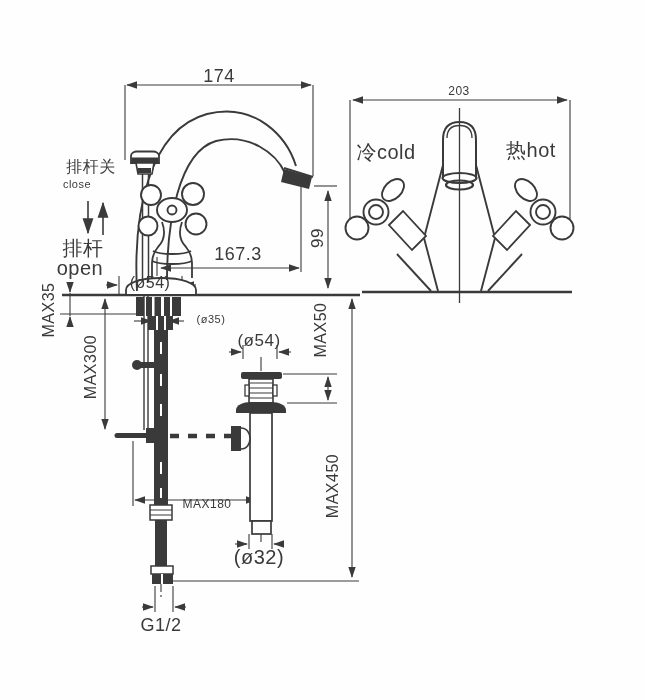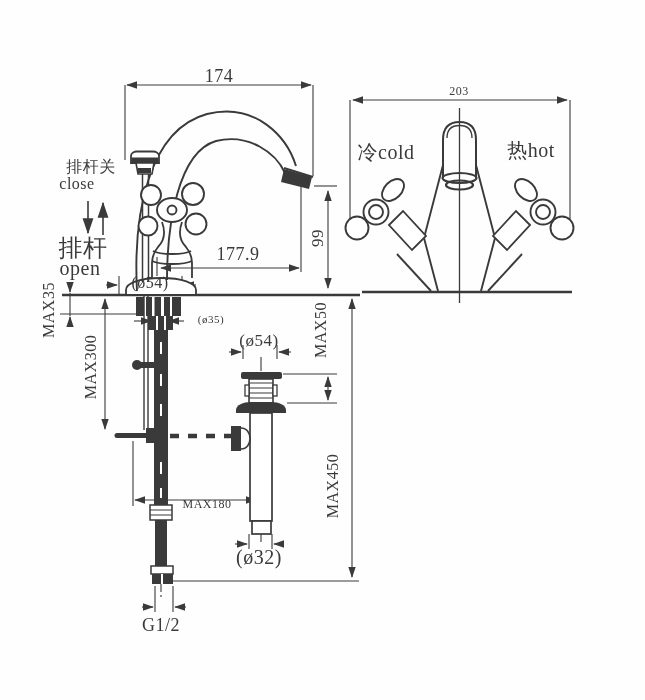--- a/index.html
+++ b/index.html
@@ -1,18 +1,18 @@
 <!DOCTYPE html>
 <html><head>
 <meta charset="utf-8">
 <style>
   html,body{margin:0;padding:0;background:#fff;}
   #stage{
     position:relative;width:645px;height:700px;background:#fffefe;
-    font-family:Liberation Serif, serif;overflow:hidden;
+    font-family:Liberation Sans, sans-serif;overflow:hidden;
   }
   #art{position:absolute;left:0;top:0;}
   .lbl{
     position:absolute;color:#3a3a3a;white-space:nowrap;line-height:1;
     transform:translate(-50%,-50%);letter-spacing:0.5px;
   }
   .rot{transform:translate(-50%,-50%) rotate(-90deg);}
 </style>
 </head>
 <body>
@@ -198,32 +198,32 @@
         <circle cx="562" cy="228" r="11.5"></circle>
         <ellipse cx="526" cy="190" rx="8.5" ry="13" transform="rotate(-45 526 190)"></ellipse>
         <circle cx="543" cy="212" r="12.5"></circle>
         <circle cx="543" cy="212" r="7"></circle>
       </g>
       <path d="M362,292 H572" stroke="#3a3a3a" stroke-width="2.4" fill="none"></path>
     </g>
   </svg>
 
   <span class="lbl" style="left:219px;top:76px;font-size:18px">174</span>
-  <span class="lbl" style="left:238px;top:254px;font-size:18px">177.9</span>
+  <span class="lbl" style="left:238px;top:254px;font-size:18px">167.3</span>
   <span class="lbl rot" style="left:317px;top:238px;font-size:17px">99</span>
   <span class="lbl" style="left:150px;top:283px;font-size:16px">(ø54)</span>
   <span class="lbl" style="left:211px;top:319px;font-size:11px">(ø35)</span>
   <span class="lbl rot" style="left:49px;top:310px;font-size:16px">MAX35</span>
   <span class="lbl rot" style="left:91px;top:367px;font-size:16px">MAX300</span>
   <span class="lbl" style="left:207px;top:504px;font-size:12px">MAX180</span>
   <span class="lbl" style="left:161px;top:625px;font-size:18px">G1/2</span>
 
   <span class="lbl" style="left:91px;top:167px;font-size:16px">排杆关</span>
-  <span class="lbl" style="left:77px;top:184px;font-size:16px">close</span>
-  <span class="lbl" style="left:83px;top:248px;font-size:24px">排杆</span>
+  <span class="lbl" style="left:77px;top:184px;font-size:11px">close</span>
+  <span class="lbl" style="left:83px;top:248px;font-size:20px">排杆</span>
   <span class="lbl" style="left:80px;top:268px;font-size:20px">open</span>
 
   <span class="lbl" style="left:459px;top:91px;font-size:12px">203</span>
   <span class="lbl" style="left:386px;top:152px;font-size:20px">冷cold</span>
   <span class="lbl" style="left:531px;top:150px;font-size:20px">热hot</span>
 
   <span class="lbl" style="left:259px;top:340px;font-size:17px">(ø54)</span>
   <span class="lbl rot" style="left:321px;top:330px;font-size:16px">MAX50</span>
   <span class="lbl" style="left:259px;top:557px;font-size:20px">(ø32)</span>
   <span class="lbl rot" style="left:333px;top:486px;font-size:16px">MAX450</span>

